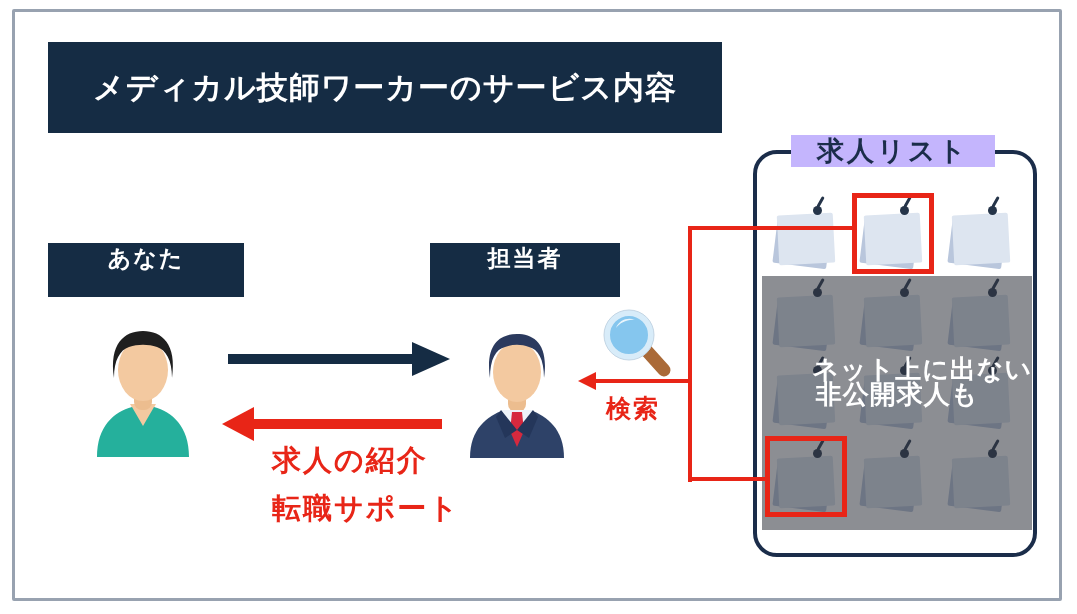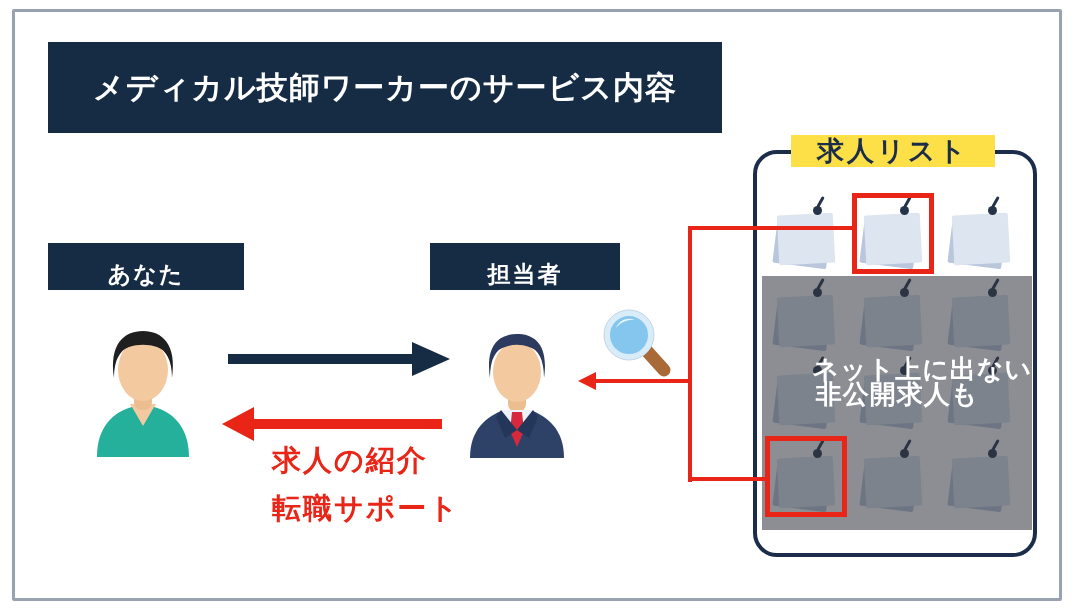--- a/index.html
+++ b/index.html
@@ -16,21 +16,21 @@
   }
   *{margin:0;padding:0;box-sizing:border-box;}
   html,body{background:#fff;}
   body{font-family:"Liberation Sans","DejaVu Sans",sans-serif;}
   .stage{position:relative;width:1077px;height:614px;background:#fff;overflow:hidden;padding-left:20px;}
   .frame{position:absolute;left:12px;top:9px;width:1050px;height:592px;border:3px solid var(--frame);border-radius:2px;}
 
   .title-bar{position:absolute;left:48px;top:42px;width:674px;height:91px;background:var(--navy);display:flex;align-items:center;justify-content:center;}
   .title-bar h1{color:#fff;font-size:31px;font-weight:bold;letter-spacing:1px;}
 
-  .actor-label{position:absolute;height:47px;background:var(--navy);color:#fff;font-size:23px;font-weight:bold;display:flex;align-items:flex-end;justify-content:center;letter-spacing:2px;}
+  .actor-label{position:absolute;height:54px;background:var(--navy);color:#fff;font-size:23px;font-weight:bold;display:flex;align-items:flex-start;justify-content:center;letter-spacing:2px;}
   .label-you{left:48px;top:243px;width:196px;}
   .label-agent{left:422px;top:243px;width:190px;margin-left:8px;}
 
   .person{position:absolute;}
   .person-you{left:88px;top:326px;}
   .person-agent{left:461px;top:330px;}
 
   .consult-label{position:absolute;left:256px;top:312px;width:150px;text-align:center;color:var(--navy);font-size:26px;font-weight:bold;letter-spacing:2px;}
   .consult-shaft{position:absolute;left:228px;top:354px;width:185px;height:10px;background:var(--navy);}
   .consult-head{position:absolute;left:412px;top:342px;width:0;height:0;border-top:17px solid transparent;border-bottom:17px solid transparent;border-left:38px solid var(--navy);}
@@ -45,21 +45,21 @@
   .search-label{position:absolute;left:588px;top:392px;width:90px;text-align:center;color:var(--red);font-size:25px;font-weight:bold;letter-spacing:2px;}
   .search-shaft{position:absolute;left:594px;top:379px;width:96px;height:4px;background:var(--red);}
   .search-head{position:absolute;left:578px;top:372px;width:0;height:0;border-top:9px solid transparent;border-bottom:9px solid transparent;border-right:18px solid var(--red);}
 
   .conn{position:absolute;background:var(--red);z-index:6;}
   .conn-vert{left:688px;top:226px;width:4px;height:256px;}
   .conn-top{left:688px;top:226px;width:167px;height:4px;}
   .conn-bottom{left:688px;top:477px;width:80px;height:4px;}
 
   .panel{position:absolute;left:753px;top:150px;width:284px;height:407px;border:4px solid var(--panel-border);border-radius:24px;z-index:1;}
-  .panel-title{position:absolute;left:791px;top:135px;width:204px;height:32px;background:#fde047;z-index:2;display:flex;align-items:center;justify-content:center;color:var(--panel-border);font-size:27px;font-weight:bold;letter-spacing:3px;}
+  .panel-title{position:absolute;left:791px;top:135px;width:204px;height:32px;background:#c4b5fd;z-index:2;display:flex;align-items:center;justify-content:center;color:var(--panel-border);font-size:27px;font-weight:bold;letter-spacing:3px;}
 
   .notes-layer{position:absolute;left:0;top:0;z-index:2;}
   .note{position:absolute;width:64px;height:76px;}
   .note-back{position:absolute;left:2px;top:26px;width:54px;height:46px;background:var(--note-back);border-radius:2px;transform:rotate(7deg);}
   .note-front{position:absolute;left:5px;top:20px;width:56px;height:50px;background:var(--note-front);border-radius:2px;transform:rotate(-3deg);}
   .note-pin{position:absolute;left:40px;top:12px;width:9px;height:9px;border-radius:50%;background:var(--pin);}
   .note-pin::after{content:'';position:absolute;left:6px;top:-10px;width:3px;height:12px;background:var(--pin);border-radius:2px;transform:rotate(30deg);}
 
   .overlay{position:absolute;left:762px;top:276px;width:270px;height:254px;background:rgba(50,54,63,0.56);z-index:3;}
   .overlay-text{position:absolute;left:762px;width:270px;text-align:center;color:#fff;font-size:26px;font-weight:bold;letter-spacing:1px;z-index:4;}
@@ -114,20 +114,21 @@
   <div class="intro-line intro-line-2">転職サポート</div>
 
   <svg class="search-icon" width="86" height="80" viewBox="0 0 86 80">
     <line x1="52" y1="44" x2="70" y2="64" stroke="#aa6a38" stroke-width="13" stroke-linecap="round"></line>
     <circle cx="35" cy="29" r="22" fill="#85c6ee" stroke="#d8ecf9" stroke-width="6"></circle>
     <circle cx="35" cy="29" r="25" fill="none" stroke="#c3d5e4" stroke-width="1"></circle>
     <path d="M22,22 C25,14 34,11 41,14 C33,13 26,17 22,22 Z" fill="#e9f5fc"></path>
   </svg>
   <div class="search-head"></div>
   <div class="search-shaft"></div>
+  <div class="search-label">検索</div>
 
   <div class="conn conn-vert"></div>
   <div class="conn conn-top"></div>
   <div class="conn conn-bottom"></div>
 
   <div class="panel"></div>
   <div class="panel-title">求人リスト</div>
 
   <div class="notes-layer" id="notes-layer">
       <div class="note" style="left: 773px; top: 194px;">

